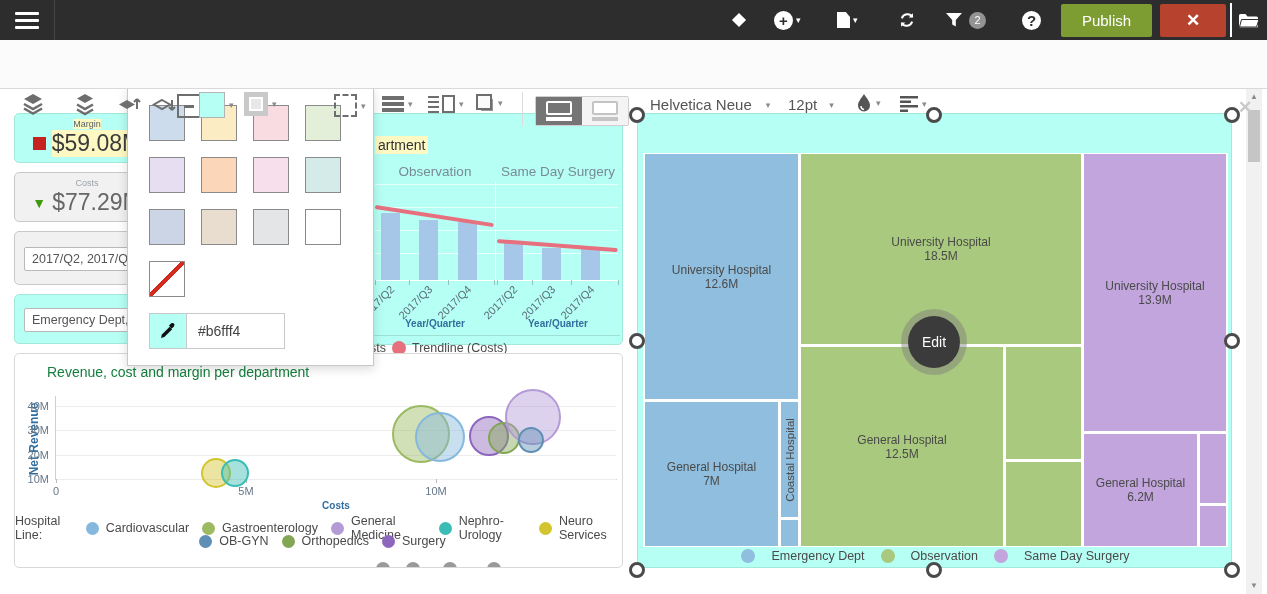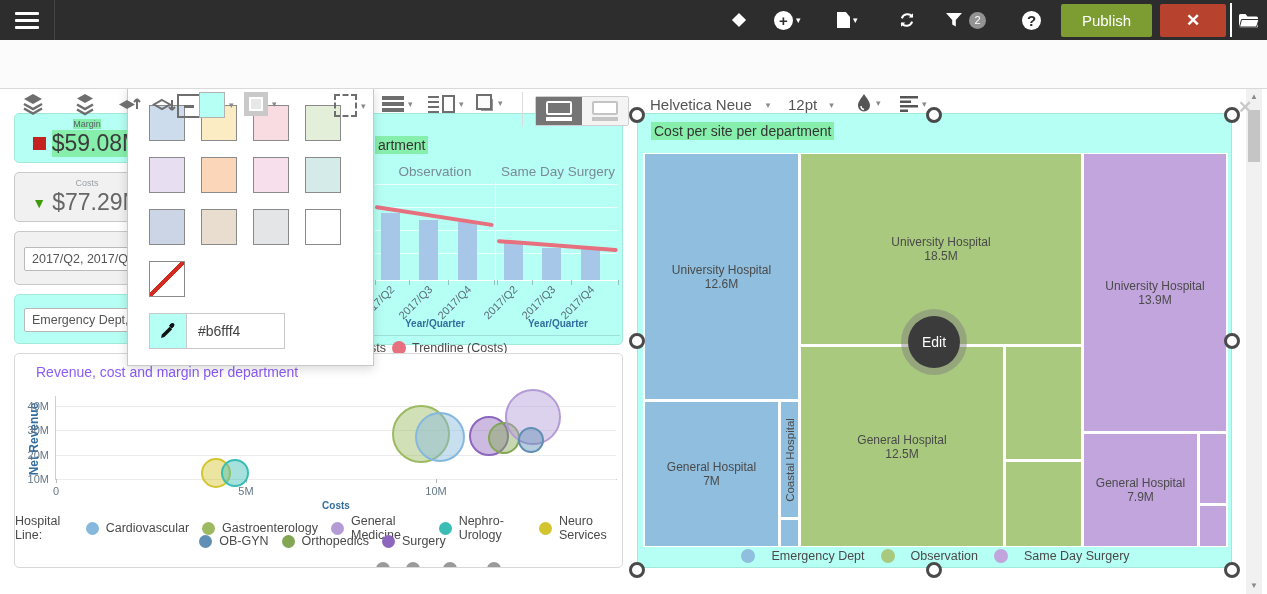--- a/index.html
+++ b/index.html
@@ -50,21 +50,21 @@
   .tgl.light .b{width:26px;height:4px;background:#c4c4c4;margin-top:2px;}
   .selectbox{position:absolute;display:flex;align-items:center;color:#555;font-size:15px;cursor:pointer;}
   .fmt-close{position:absolute;left:1238px;top:57px;color:#c9c9c9;font-size:17px;font-weight:bold;cursor:pointer;}
   .fdiv{position:absolute;left:522px;top:52px;width:1px;height:34px;background:#dcdcdc;}
   
   #canvas{position:absolute;left:0;top:89px;width:1267px;height:505px;background:#fff;}
   .card{position:absolute;border-radius:5px;box-sizing:border-box;}
   .teal-card{background:#b6fff4;border:1px solid #a2e9da;}
   .gray-card{background:#f1f1f1;border:1px solid #c9c9c9;}
   .white-card{background:#fff;border:1px solid #d8d8d8;}
-  .hl{background:#86efac;}
+  .hl{background:#fef9c3;}
   .kpi{display:flex;flex-direction:column;align-items:center;justify-content:center;}
   .kpi .lab{font-size:9px;color:#55606a;}
   .kpi .lab.gray{color:#9aa0a6;}
   .kpi .val-row{display:flex;align-items:center;gap:6px;margin-top:1px;}
   .kpi .val{font-size:23px;color:#3c3c3c;}
   .redsq{display:inline-block;width:13px;height:13px;background:#c4231f;}
   .gtri{color:#3f9b0b;font-size:14px;line-height:1;}
   .filt-input{position:absolute;left:9px;background:#fff;border:1px solid #b9b9b9;border-radius:2px;
     height:24px;width:126px;font-size:12.5px;color:#555;padding:0 7px;box-sizing:border-box;
     font-family:"Liberation Sans",sans-serif;}
@@ -341,21 +341,21 @@
           <div class="abs" style="left: 246px; top: 150px; width: 1px; height: 5px; background: rgba(100, 120, 130, 0.45);"></div>
           <div class="abs" style="left: 285px; top: 150px; width: 1px; height: 5px; background: rgba(100, 120, 130, 0.45);"></div>
           <div class="abs" style="left: 332px; top: 150px; width: 1px; height: 5px; background: rgba(100, 120, 130, 0.45);"></div>
           <div class="trend" style="left: 211px; top: 109px; width: 121px; transform: rotate(4.31deg); background: rgb(231, 112, 127);"></div>
           <div class="abs axis-title" style="left: 272px; top: 188px;">Year/Quarter</div>
         </div>
     </div>
 
     <div class="card white-card" style="left:14px;top:264px;width:609px;height:215px;overflow:hidden;">
       <div id="bubble-plot" class="abs" style="left:0;top:0;width:609px;height:215px;">
-        <span class="abs" style="left:21px;top:10px;font-size:14px;color:#8b5cf6;">Revenue, cost and margin per department</span>
+        <span class="abs" style="left:32px;top:10px;font-size:14px;color:#15803d;">Revenue, cost and margin per department</span>
         <span class="abs" style="left:-26px;top:78px;width:90px;text-align:center;transform:rotate(-90deg);font-size:12px;font-weight:bold;color:#336e9e;">Net Revenue</span>
         <div class="abs" style="left:40px;top:42px;width:1px;height:84px;background:#cfcfcf;"></div>
         <div class="abs" style="left:40px;top:125px;width:562px;height:1px;background:#cfcfcf;"></div>
         <span class="abs axis-title" style="left:321px;top:146px;">Costs</span>
       <div class="abs grid-l" style="left: 41px; top: 52px; width: 560px;"></div>
           <div class="abs y-tick" style="left: 8px; top: 46px; width: 26px;">40M</div>
           <div class="abs grid-l" style="left: 41px; top: 76px; width: 560px;"></div>
           <div class="abs y-tick" style="left: 8px; top: 70px; width: 26px;">30M</div>
           <div class="abs grid-l" style="left: 41px; top: 101px; width: 560px;"></div>
           <div class="abs y-tick" style="left: 8px; top: 95px; width: 26px;">20M</div>
@@ -397,21 +397,20 @@
             <div>Surgery</div>
           </div>
           <div class="dot abs" style="left: 361px; top: 208px; width: 14px; height: 14px; background: rgb(154, 154, 154);"></div>
           <div class="dot abs" style="left: 391px; top: 208px; width: 14px; height: 14px; background: rgb(154, 154, 154);"></div>
           <div class="dot abs" style="left: 428px; top: 208px; width: 14px; height: 14px; background: rgb(154, 154, 154);"></div>
           <div class="dot abs" style="left: 472px; top: 208px; width: 14px; height: 14px; background: rgb(154, 154, 154);"></div>
         </div>
     </div>
 
     <div class="card teal-card" style="left:637px;top:24px;width:595px;height:455px;">
-      <span class="abs hl" style="left:13px;top:8px;font-size:14px;color:#333;padding:1px 3px;">Cost per site per department</span>
       <div id="treemap-plot" class="abs" style="left:5px;top:39px;width:585px;height:394px;background:#fff;">
           <div class="tm-block" style="left: 2px; top: 1px; width: 153px; height: 245px; background: rgb(143, 190, 222);">
             <div class="tm-label">
               <div>University Hospital</div>
               <div>12.6M</div>
             </div>
           </div>
           <div class="tm-block" style="left: 2px; top: 249px; width: 133px; height: 144px; background: rgb(143, 190, 222);">
             <div class="tm-label">
               <div>General Hospital</div>
@@ -440,21 +439,21 @@
           <div class="tm-block" style="left: 363px; top: 309px; width: 75px; height: 84px; background: rgb(169, 201, 126);"></div>
           <div class="tm-block" style="left: 441px; top: 1px; width: 142px; height: 277px; background: rgb(194, 165, 221);">
             <div class="tm-label">
               <div>University Hospital</div>
               <div>13.9M</div>
             </div>
           </div>
           <div class="tm-block" style="left: 441px; top: 281px; width: 113px; height: 112px; background: rgb(194, 165, 221);">
             <div class="tm-label">
               <div>General Hospital</div>
-              <div>7.9M</div>
+              <div>6.2M</div>
             </div>
           </div>
           <div class="tm-block" style="left: 557px; top: 281px; width: 26px; height: 69px; background: rgb(194, 165, 221);"></div>
           <div class="tm-block" style="left: 557px; top: 353px; width: 26px; height: 40px; background: rgb(194, 165, 221);"></div>
         </div>
       <div class="edit-ring" style="left:263px;top:195px;">
         <div class="edit-btn">Edit</div>
       </div>
       <div id="treemap-legend" class="leg-row abs" style="left:0;top:435px;width:595px;gap:16px;">
           <div class="dot" style="width: 14px; height: 14px; background: rgb(143, 190, 222);"></div>

